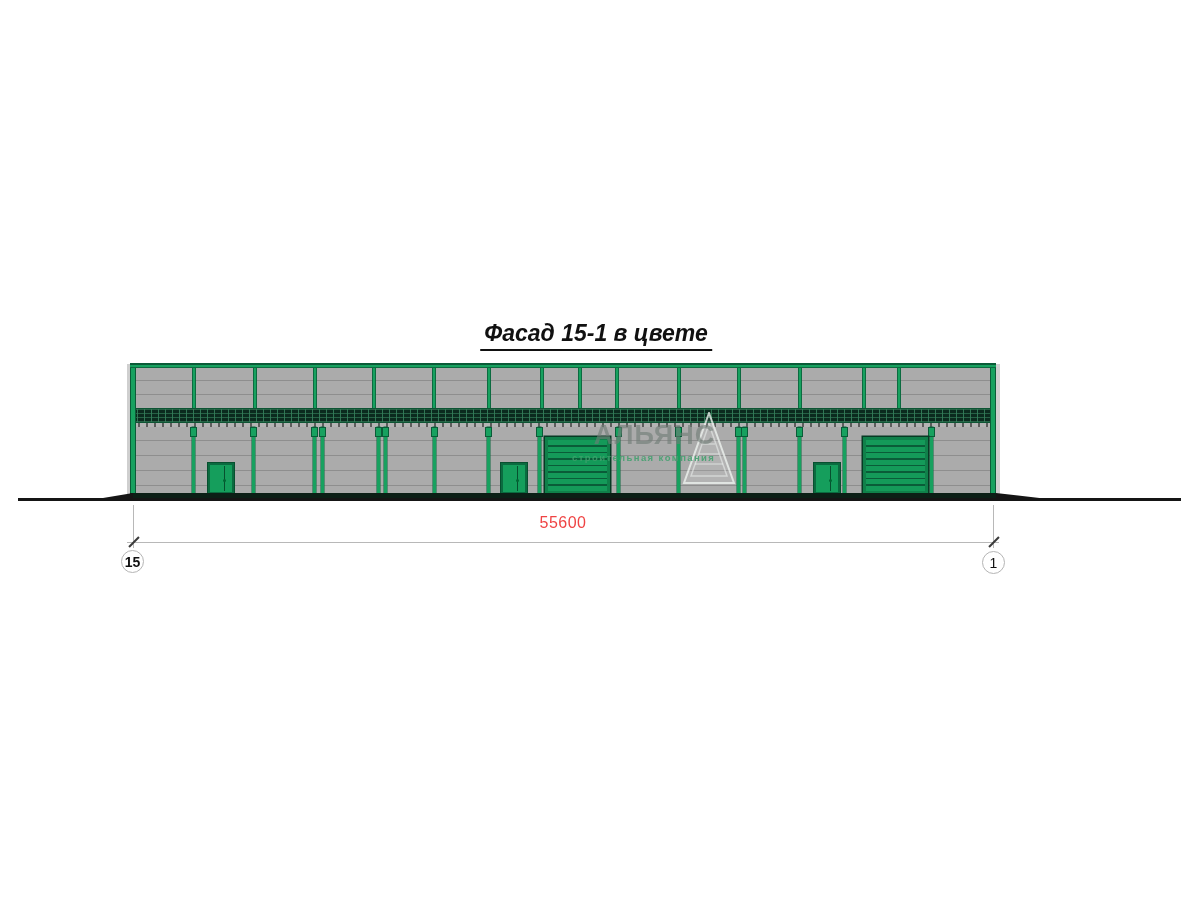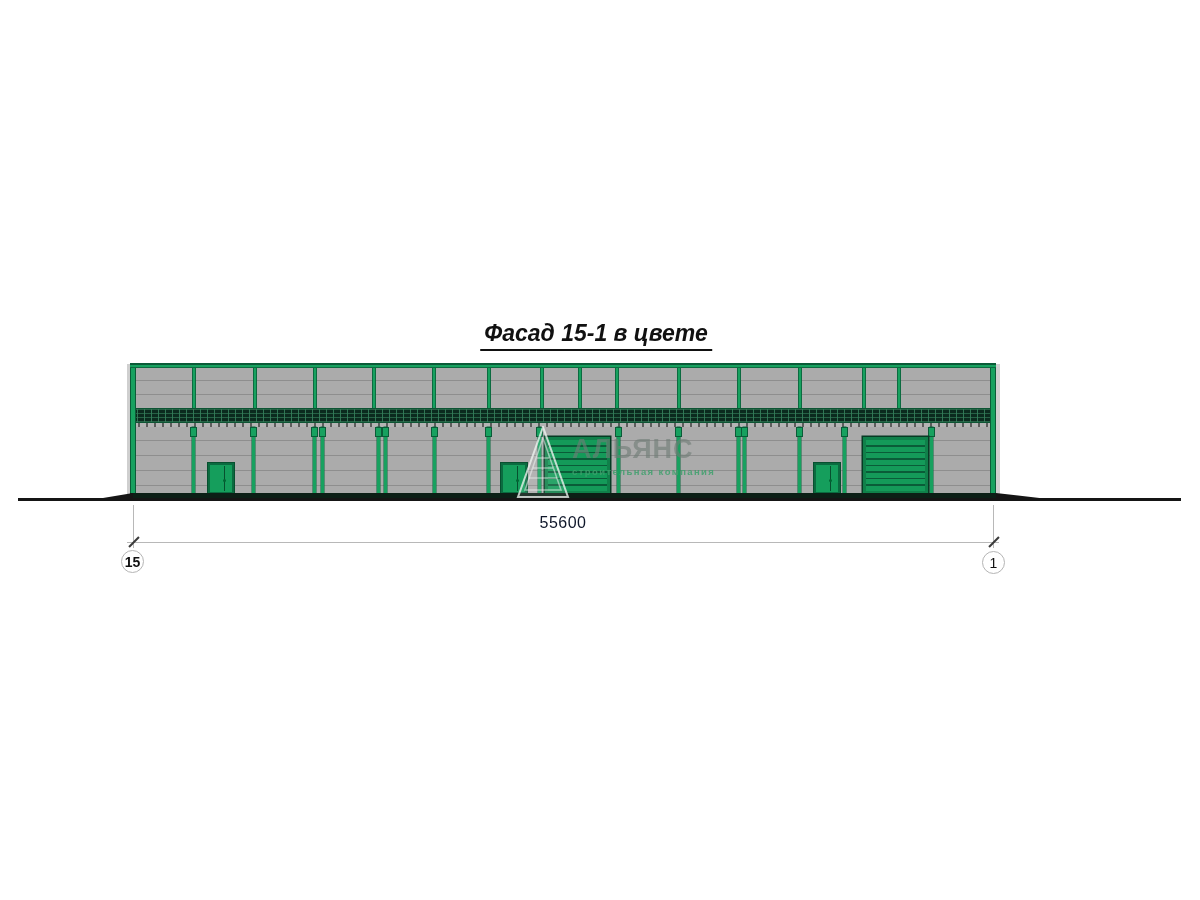--- a/index.html
+++ b/index.html
@@ -35,27 +35,27 @@
   .plinth{background:#0c1f16;}
   .groundline{background:#151515;}
   .wedgeL{background:#151515;clip-path:polygon(0 100%,100% 0,100% 100%);}
   .wedgeR{background:#151515;clip-path:polygon(0 0,0 100%,100% 100%);}
 
   
   .extline{background:#b8b8b8;}
   .dimline{background:#b8b8b8;}
   .tick{background:#3a3a3a;transform:rotate(-45deg);}
   .dimtext{position:absolute;top:514px;left:563px;transform:translateX(-50%);
-           font-size:16px;color:#0f172a;letter-spacing:.5px;}
+           font-size:16px;color:#ef4444;letter-spacing:.5px;}
   .bubble{position:absolute;width:23px;height:23px;border:1px solid #b5b5b5;border-radius:50%;
           background:#fff;display:flex;align-items:center;justify-content:center;
           font-size:14px;color:#111;box-sizing:border-box;}
 
   
-  .wm{position:absolute;left:516px;top:426px;width:220px;height:72px;z-index:50;pointer-events:none;}
+  .wm{position:absolute;left:516px;top:412px;width:220px;height:72px;z-index:50;pointer-events:none;text-align:right;}
   .wm-text{position:absolute;left:56px;top:10px;white-space:nowrap;}
   .wm-name{font-size:27px;font-weight:700;letter-spacing:1px;color:rgba(112,124,118,.62);line-height:1;}
   .wm-tag{margin-top:3px;font-size:9.5px;font-weight:700;letter-spacing:1.4px;color:rgba(62,160,108,.85);}
 </style>
 </head>
 <body>
 
 <div class="canvas">
 
   <div class="title">Фасад 15-1 в цвете</div>

